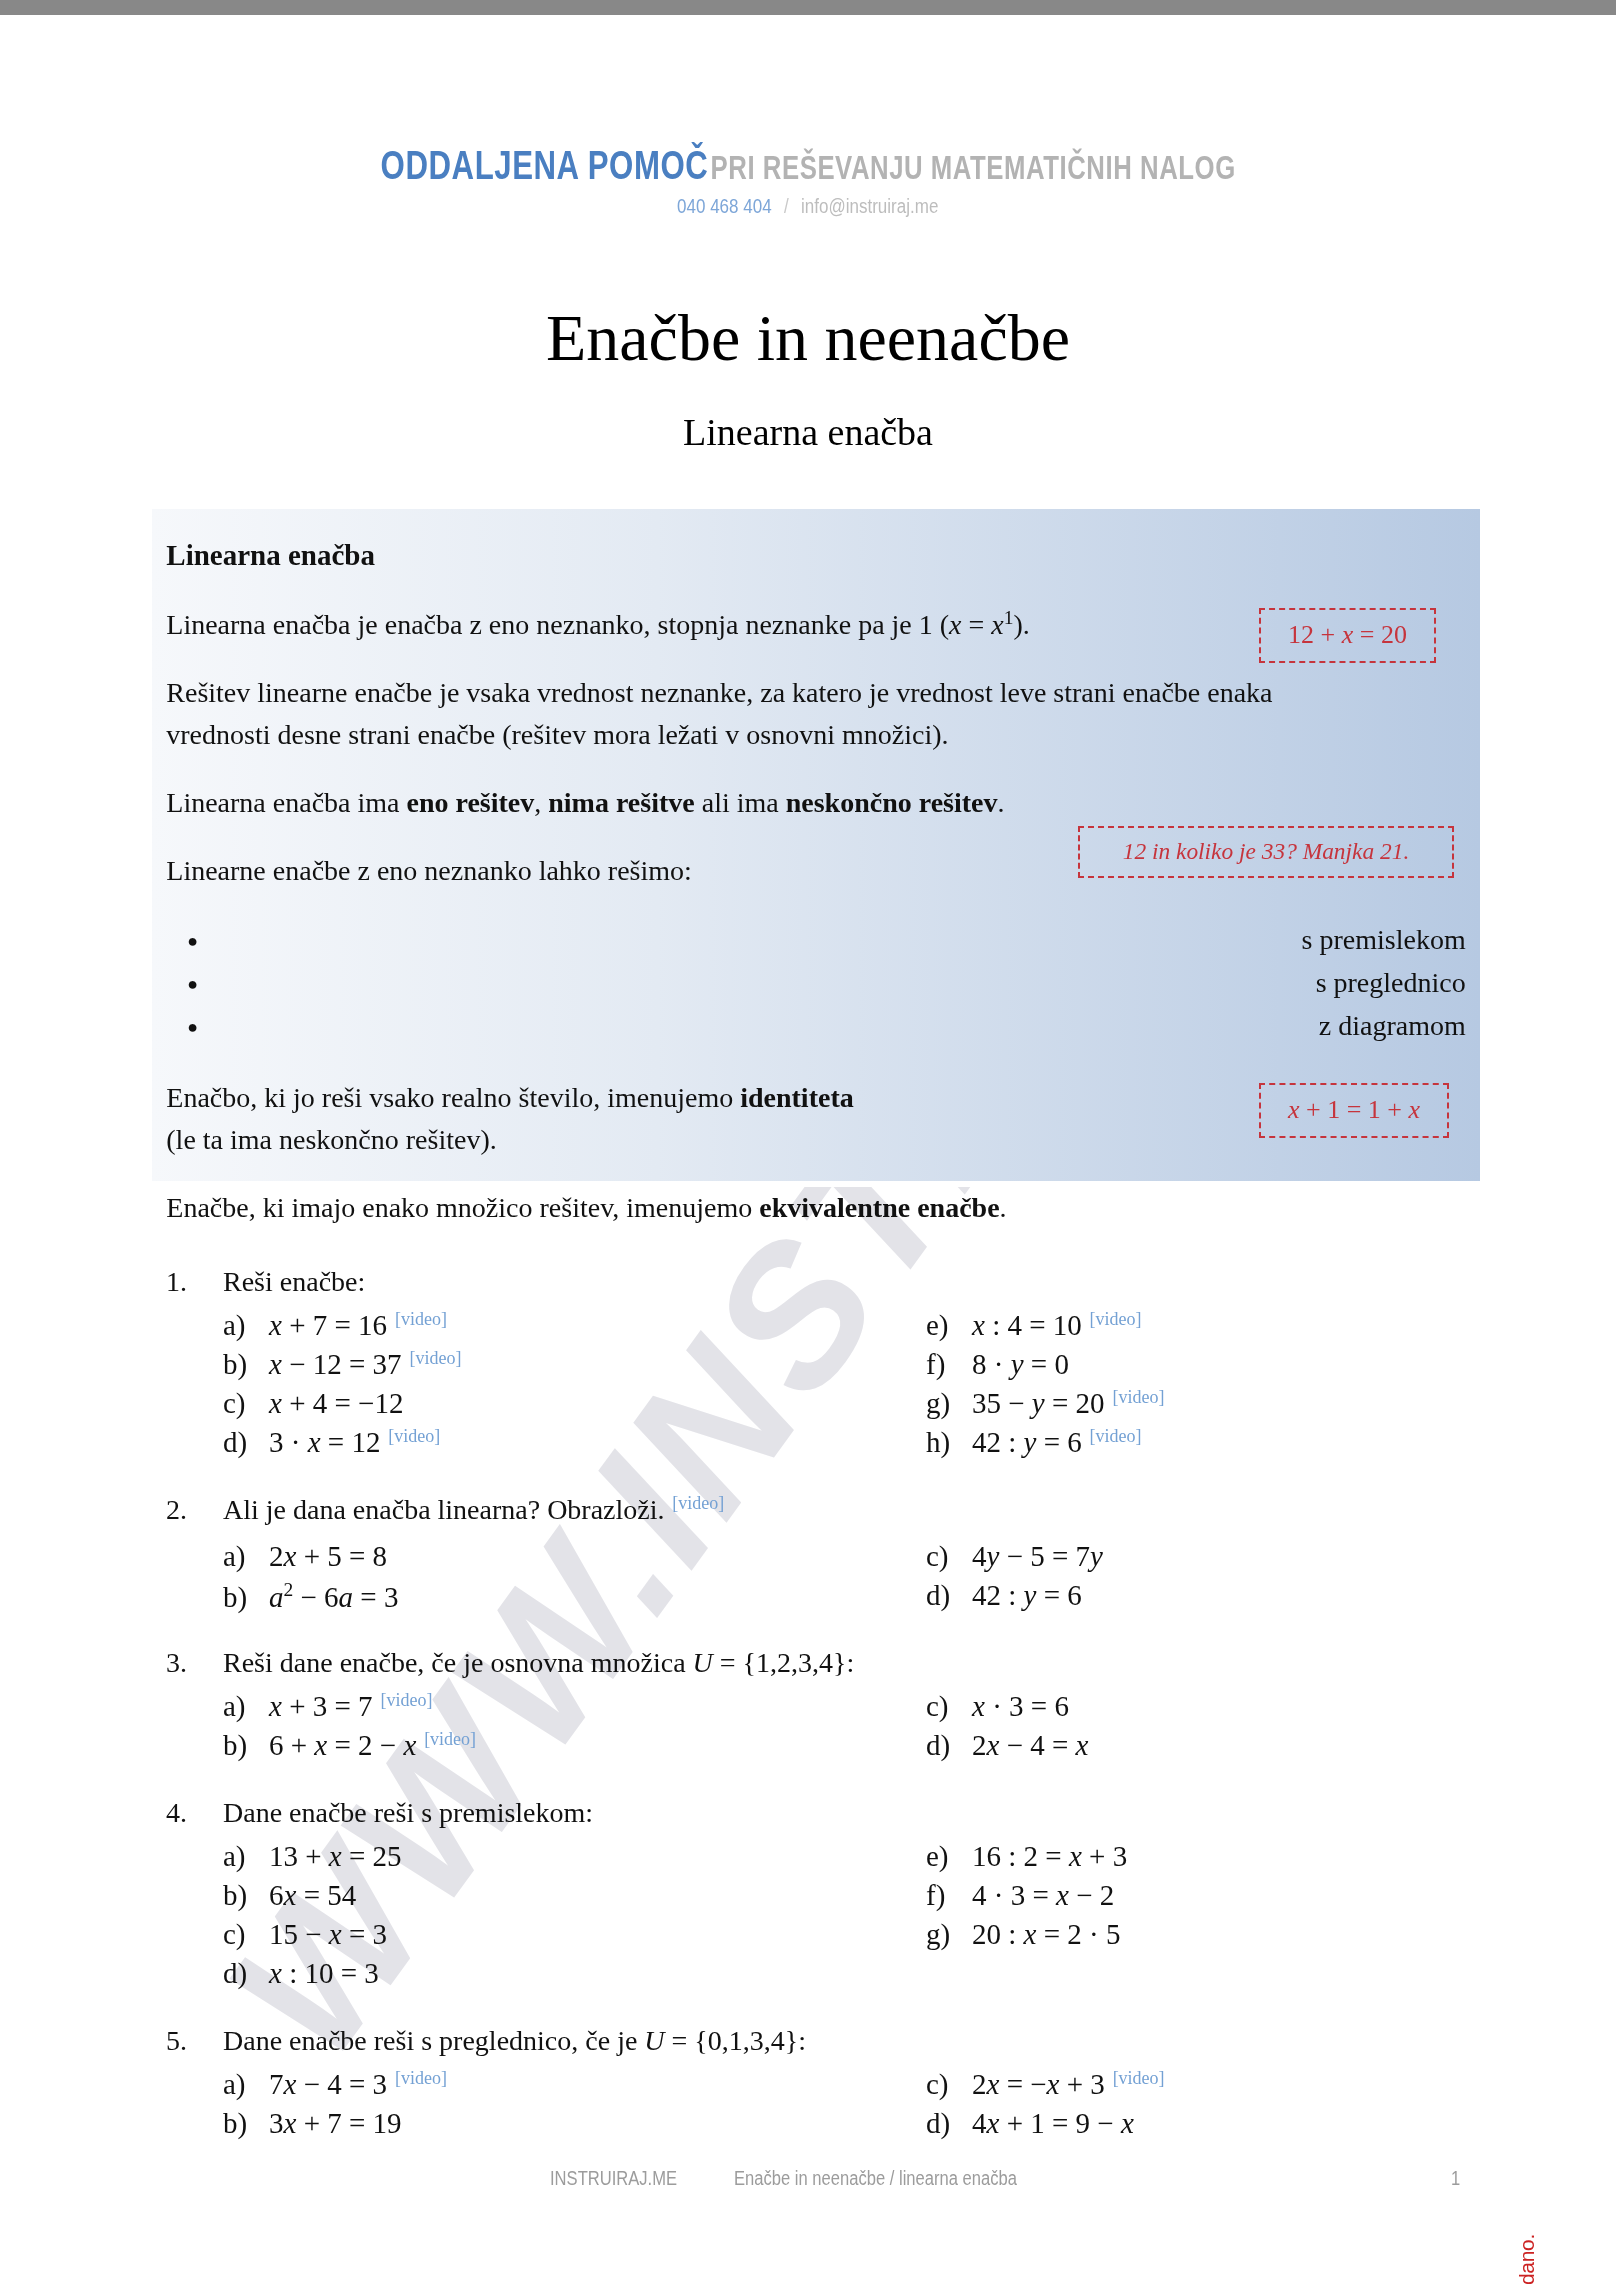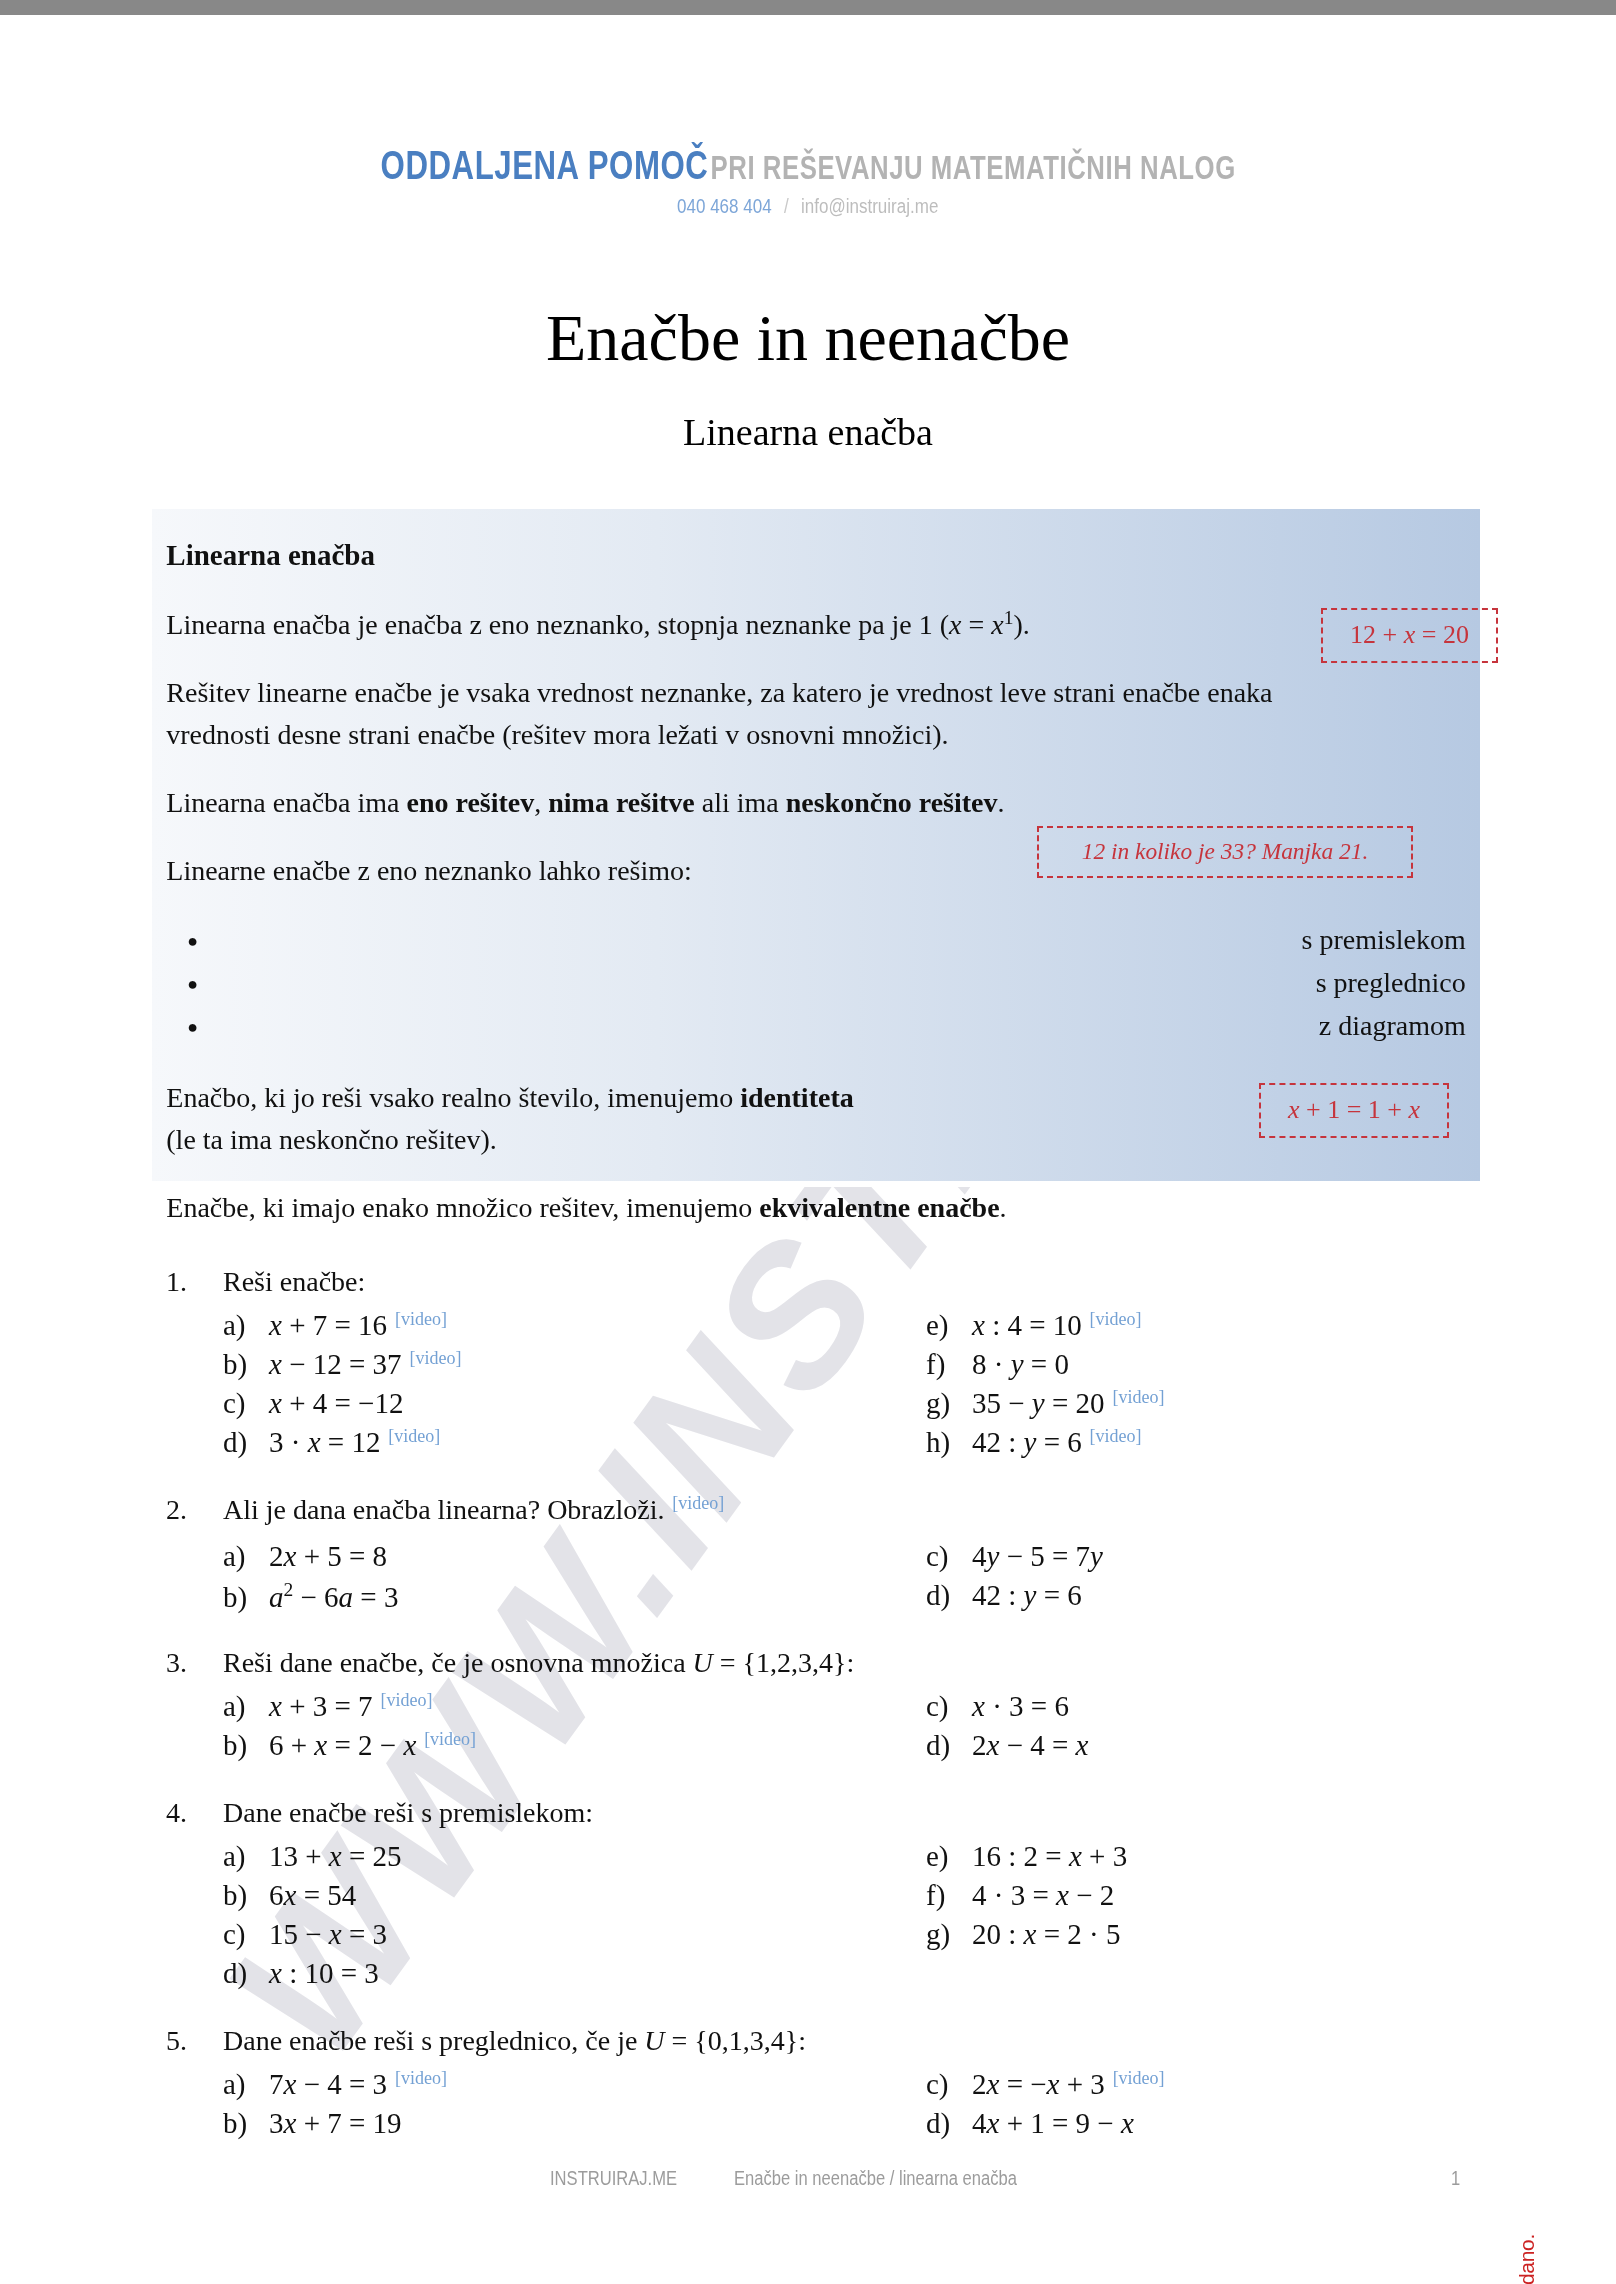--- a/index.html
+++ b/index.html
@@ -36,22 +36,22 @@
     background:linear-gradient(to right,#f6f8fb 0%,#e3eaf3 38%,#b6c9e2 100%);}
   .panel-heading{font-size:29px;font-weight:bold;margin:0 0 25px 0;}
   .panel p{font-size:28px;line-height:42px;margin:0 0 26px 0;max-width:1107px;}
   .panel .b{font-weight:bold;}
   .panel ul{list-style:none;margin:0 0 30px 0;padding:0;text-align:right;}
   .panel li{position:relative;font-size:28px;line-height:43px;padding-left:61px;}
   .panel li::before{content:"●";position:absolute;left:21px;top:1.3px;font-size:18px;}
   .ex-box{position:absolute;border:2.3px dashed var(--red,#c6343c);color:var(--red,#c6343c);
     text-align:center;box-sizing:border-box;}
   .ex-box i{font-style:italic;}
-  .ex-box1{left:1169px;top:99px;width:177px;padding:10.4px 6.5px;font-size:26px;}
-  .ex-box2{left:885px;top:317px;width:376px;padding:10.4px 6.5px;font-size:23.4px;font-style:italic;}
+  .ex-box1{left:1107px;top:99px;width:177px;padding:10.4px 6.5px;font-size:26px;}
+  .ex-box2{left:926px;top:317px;width:376px;padding:10.4px 6.5px;font-size:23.4px;font-style:italic;}
   .ex-box3{left:1107px;top:574px;width:190px;padding:10.4px 6.5px;font-size:26px;}
   
   .exercises{position:absolute;left:166px;top:1249px;width:1341px;z-index:3;}
   .exercise{margin-bottom:27px;}
   .ex-title{font-size:28px;line-height:36px;margin-bottom:9px;}
   .ex-num{display:inline-block;width:57px;}
   .ex-body{display:flex;}
   .col-left{margin-left:57px;width:703px;}
   .col-right{flex:1;}
   .ex-row{height:39px;font-size:29px;display:flex;align-items:baseline;}

